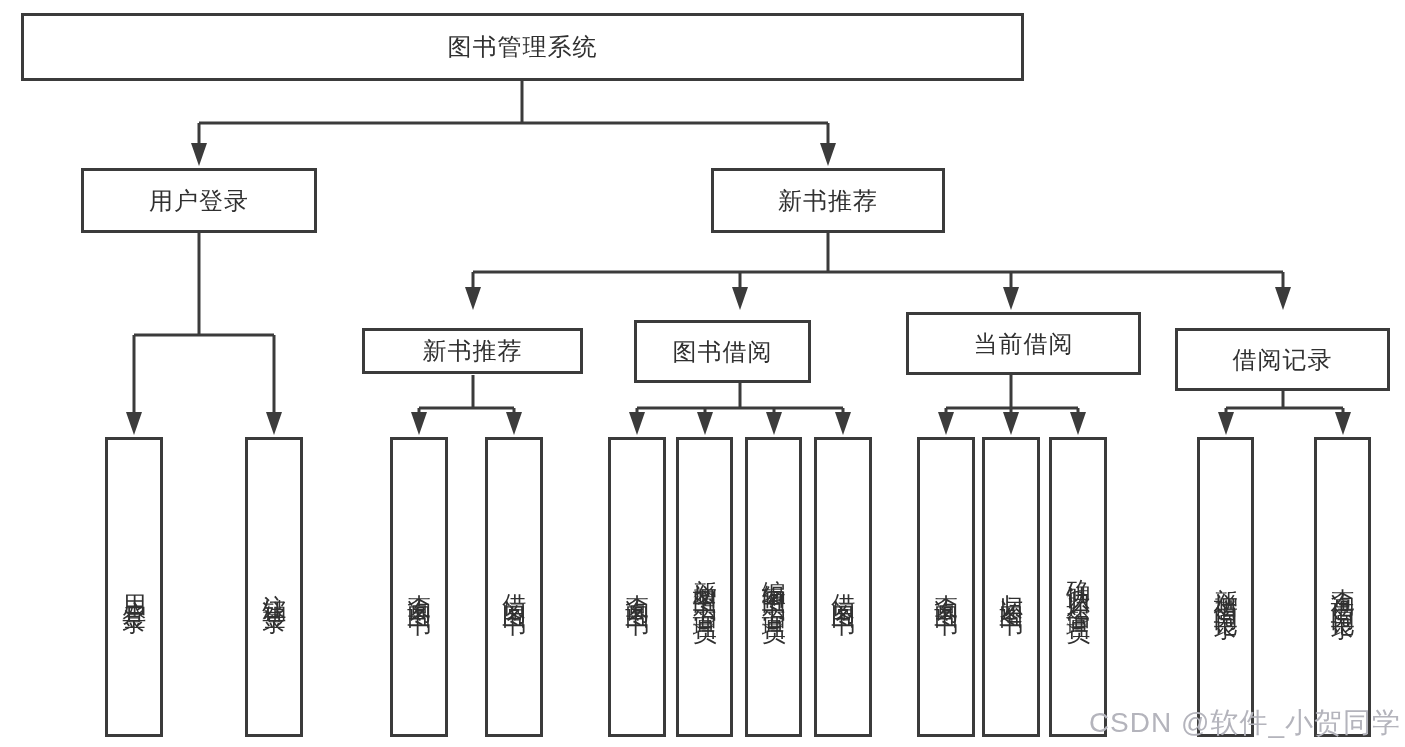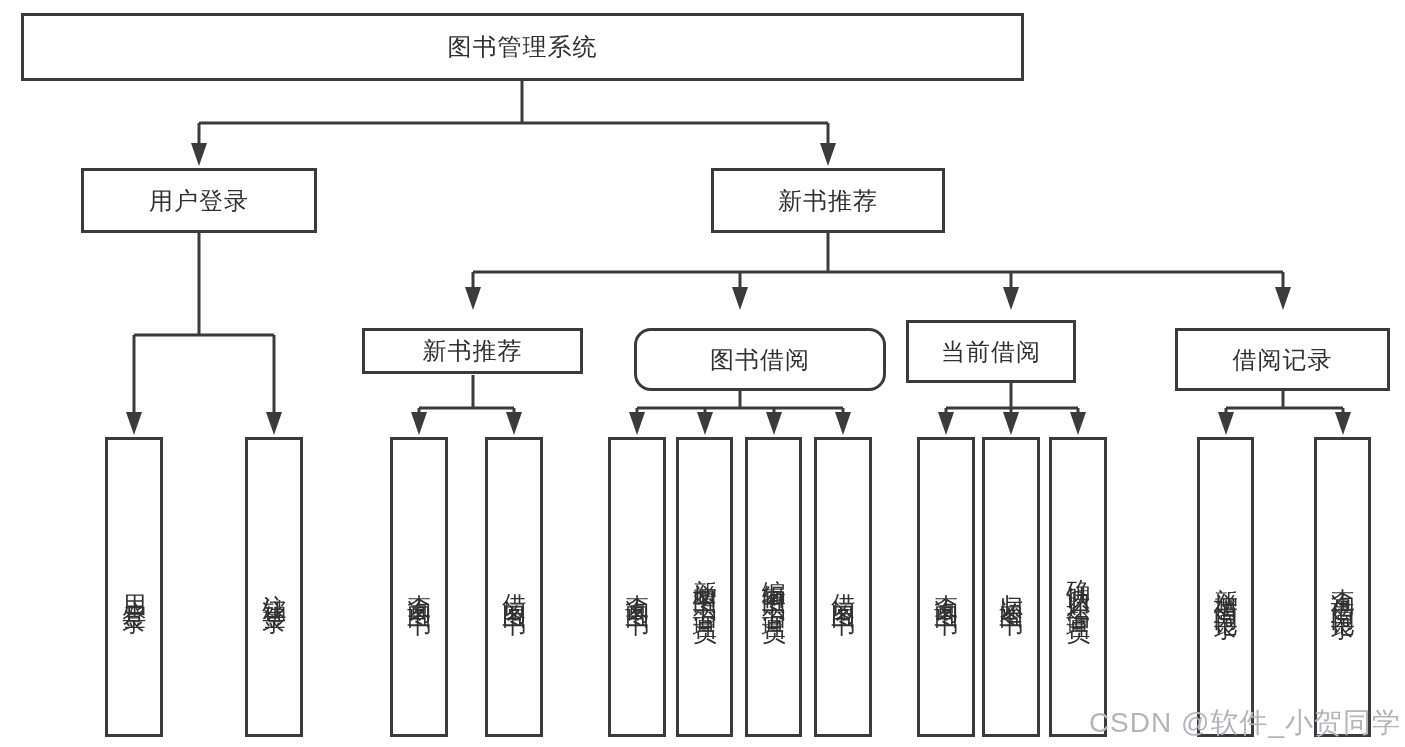--- a/index.html
+++ b/index.html
@@ -123,24 +123,24 @@
   <div class="node" style="left:81px;top:168px;width:236px;height:65px;">
     <span>用户登录</span>
   </div>
   <div class="node" style="left:711px;top:168px;width:234px;height:65px;">
     <span>新书推荐</span>
   </div>
 
   <div class="node" style="left:362px;top:328px;width:221px;height:46px;">
     <span>新书推荐</span>
   </div>
-  <div class="node" style="left:634px;top:328px;width:252px;height:63px;border-radius:17px;">
+  <div class="node" style="left:634px;top:320px;width:177px;height:63px;">
     <span>图书借阅</span>
   </div>
-  <div class="node" style="left:906px;top:312px;width:170px;height:63px;margin-top:8px;">
+  <div class="node" style="left:906px;top:312px;width:235px;height:63px;">
     <span>当前借阅</span>
   </div>
   <div class="node" style="left:1175px;top:328px;width:215px;height:63px;justify-content:center;">
     <span>借阅记录</span>
   </div>
 
   <div class="leaf" style="left:105px;width:58px;">
     <span class="vtext">用户登录</span>
   </div>
   <div class="leaf" style="left:245px;width:58px;">

